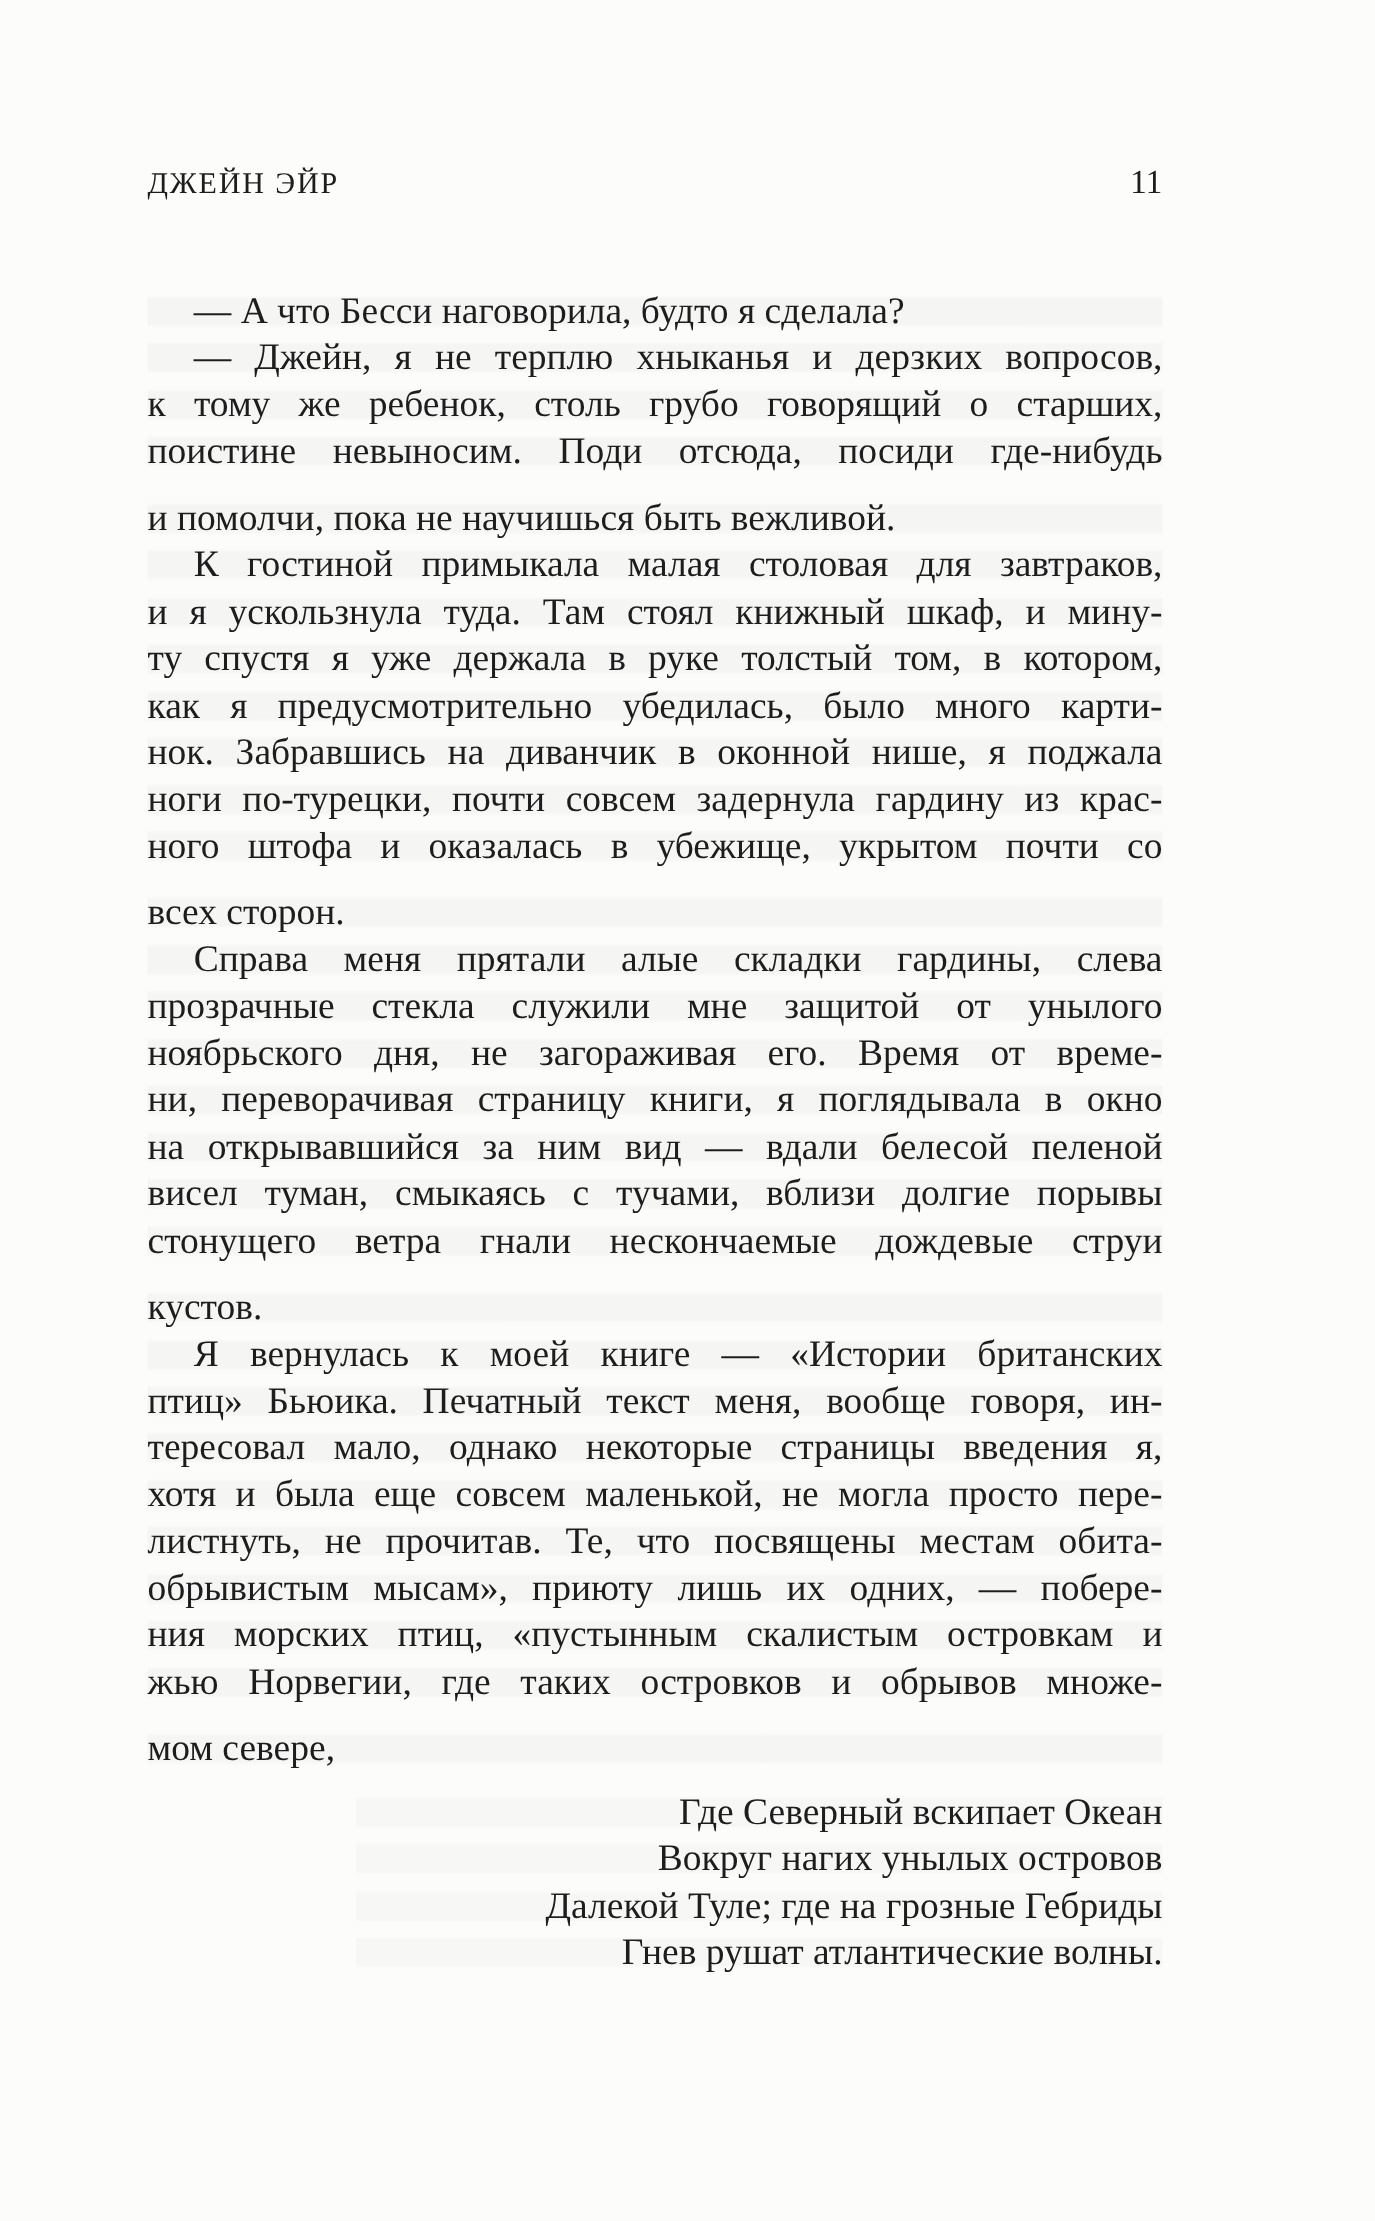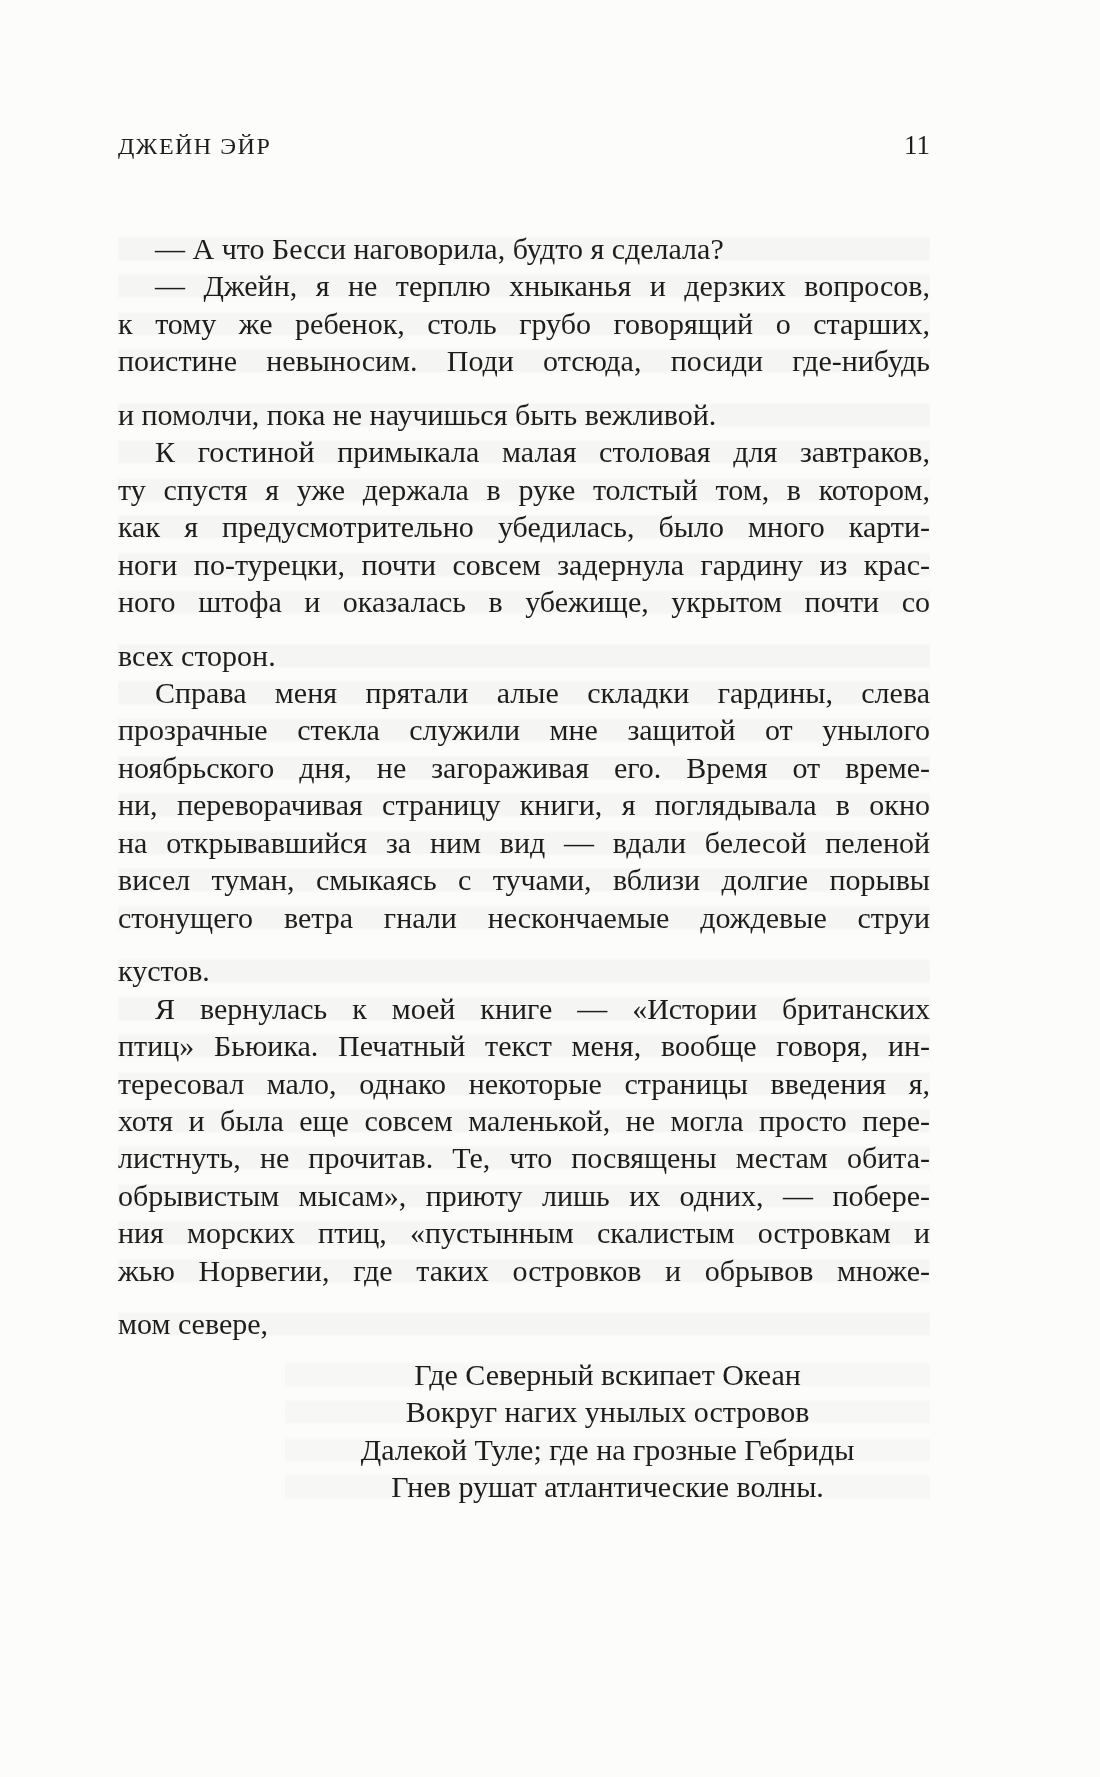--- a/index.html
+++ b/index.html
@@ -53,21 +53,21 @@
   }
   .line.first { text-indent: 37px; }
   .line.last  { text-align-last: left; margin-top: 16px; }
   .verse {
     margin-left: 167px;
     margin-top: 13px;
   }
   .verse-line {
     font-size: 30px;
     line-height: 37.45px;
-    text-align: center;
+    text-align: right;
     background: linear-gradient(to bottom,
       rgba(0,0,0,0) 6px,
       rgba(120,120,120,0.04) 9px,
       rgba(120,120,120,0.04) 29px,
       rgba(0,0,0,0) 32px);
   }
 </style>
 </head>
 <body>
 
@@ -82,22 +82,24 @@
         <div class="line first last">— А что Бесси наговорила, будто я сделала?</div>
       </div>
       <div class="paragraph">
         <div class="line first">— Джейн, я не терплю хныканья и дерзких вопросов,</div>
         <div class="line">к тому же ребенок, столь грубо говорящий о старших,</div>
         <div class="line">поистине невыносим. Поди отсюда, посиди где-нибудь</div>
         <div class="line last">и помолчи, пока не научишься быть вежливой.</div>
       </div>
       <div class="paragraph">
         <div class="line first">К гостиной примыкала малая столовая для завтраков,</div>
+        <div class="line">и я ускользнула туда. Там стоял книжный шкаф, и мину-</div>
         <div class="line">ту спустя я уже держала в руке толстый том, в котором,</div>
         <div class="line">как я предусмотрительно убедилась, было много карти-</div>
+        <div class="line">нок. Забравшись на диванчик в оконной нише, я поджала</div>
         <div class="line">ноги по-турецки, почти совсем задернула гардину из крас-</div>
         <div class="line">ного штофа и оказалась в убежище, укрытом почти со</div>
         <div class="line last">всех сторон.</div>
       </div>
       <div class="paragraph">
         <div class="line first">Справа меня прятали алые складки гардины, слева</div>
         <div class="line">прозрачные стекла служили мне защитой от унылого</div>
         <div class="line">ноябрьского дня, не загораживая его. Время от време-</div>
         <div class="line">ни, переворачивая страницу книги, я поглядывала в окно</div>
         <div class="line">на открывавшийся за ним вид — вдали белесой пеленой</div>

